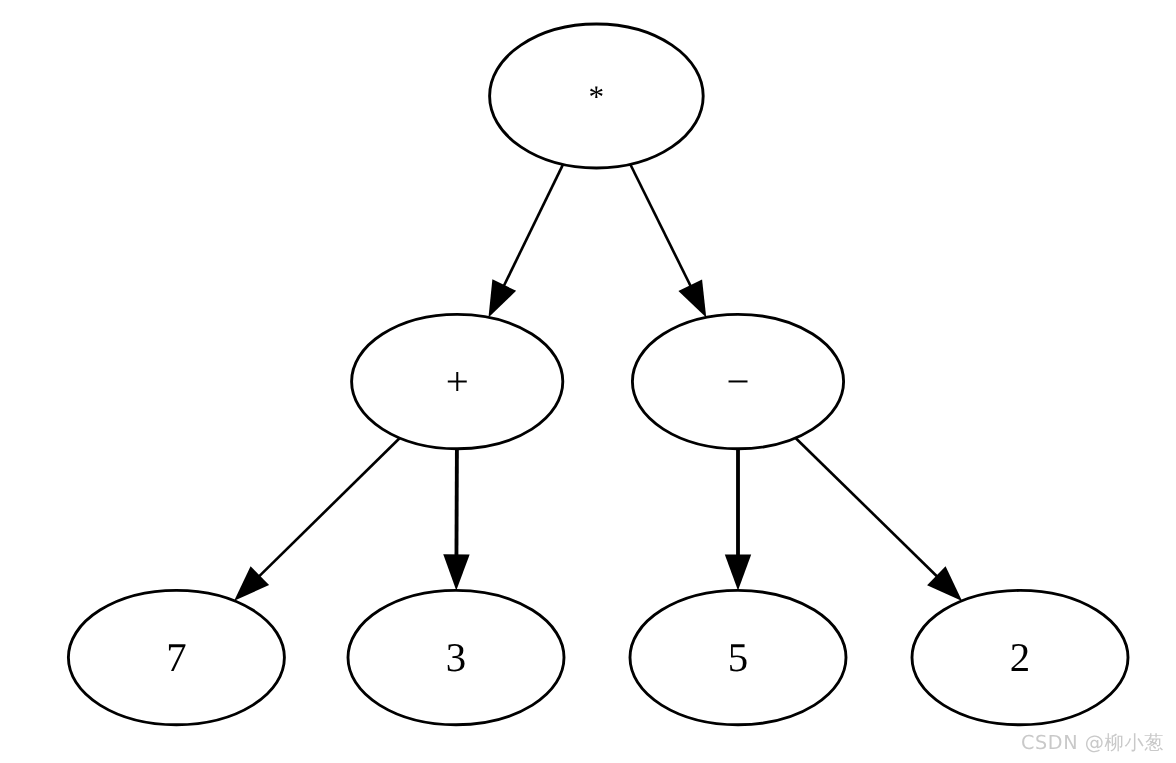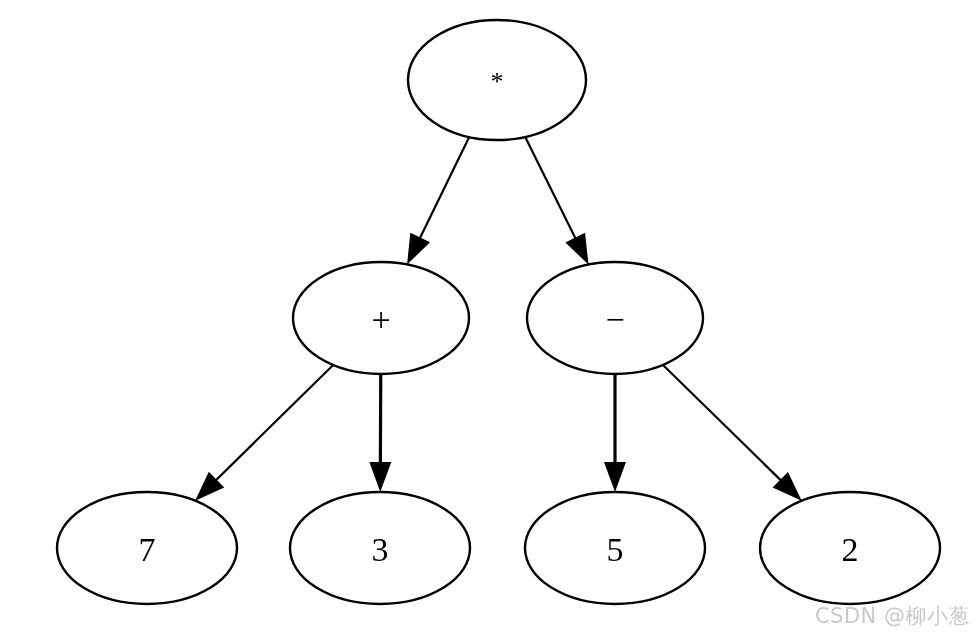--- a/index.html
+++ b/index.html
@@ -50,21 +50,21 @@
   }
   .edge-head {
     fill: #000000;
     stroke: none;
   }
   #watermark {
     position: absolute;
     right: 10px;
     bottom: 6px;
     font-family: "DejaVu Sans", "Liberation Sans", sans-serif;
-    font-size: 21px;
+    font-size: 16px;
     color: #c9c9c9;
     letter-spacing: 0.5px;
     white-space: nowrap;
     user-select: none;
   }
 </style>
 </head>
 <body>
 
 <div id="canvas">

